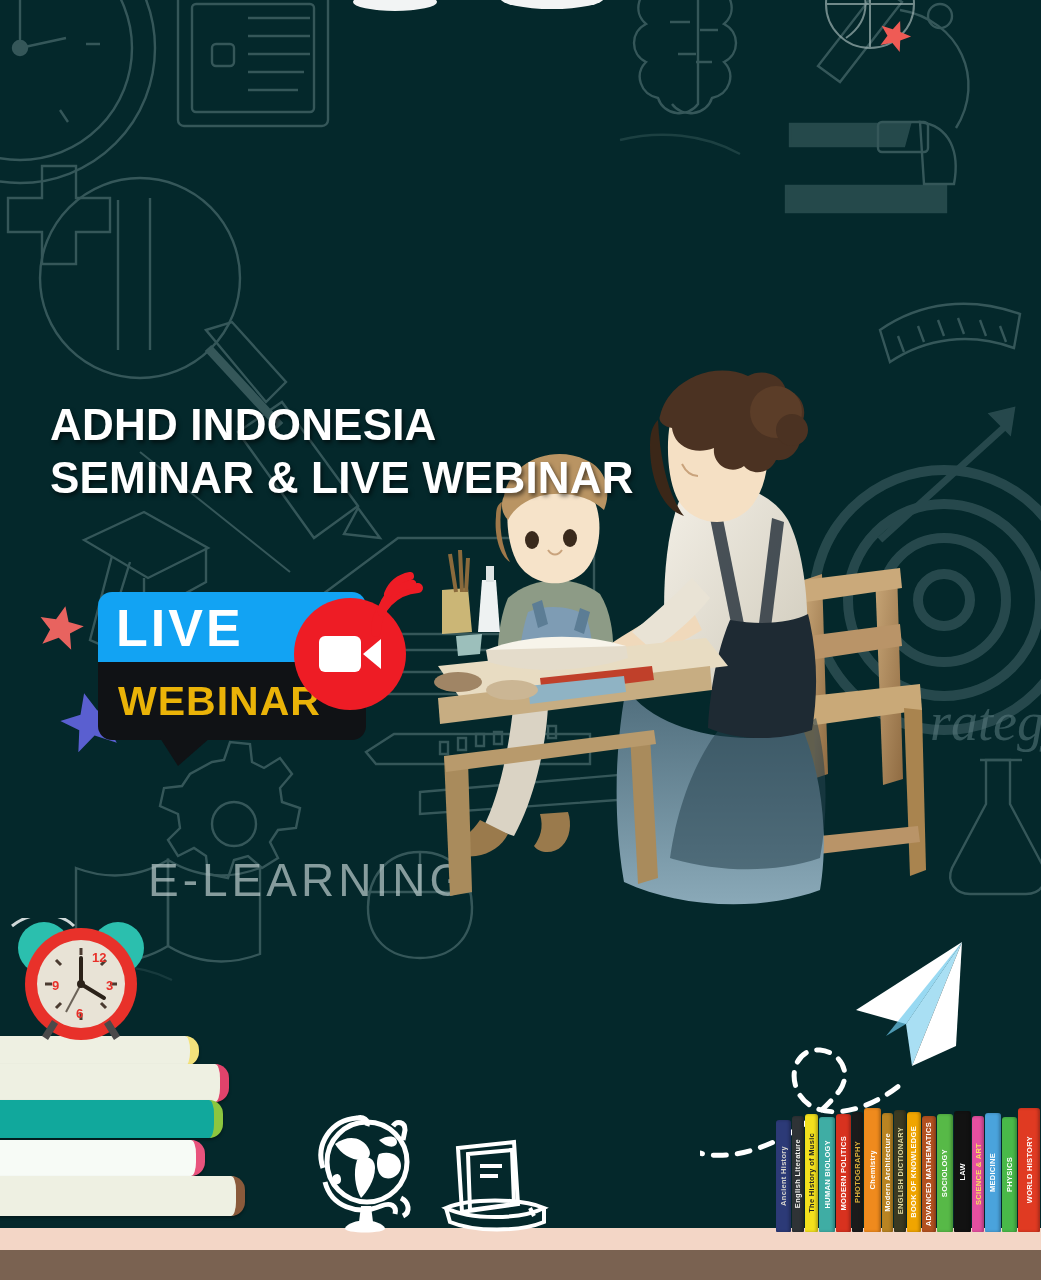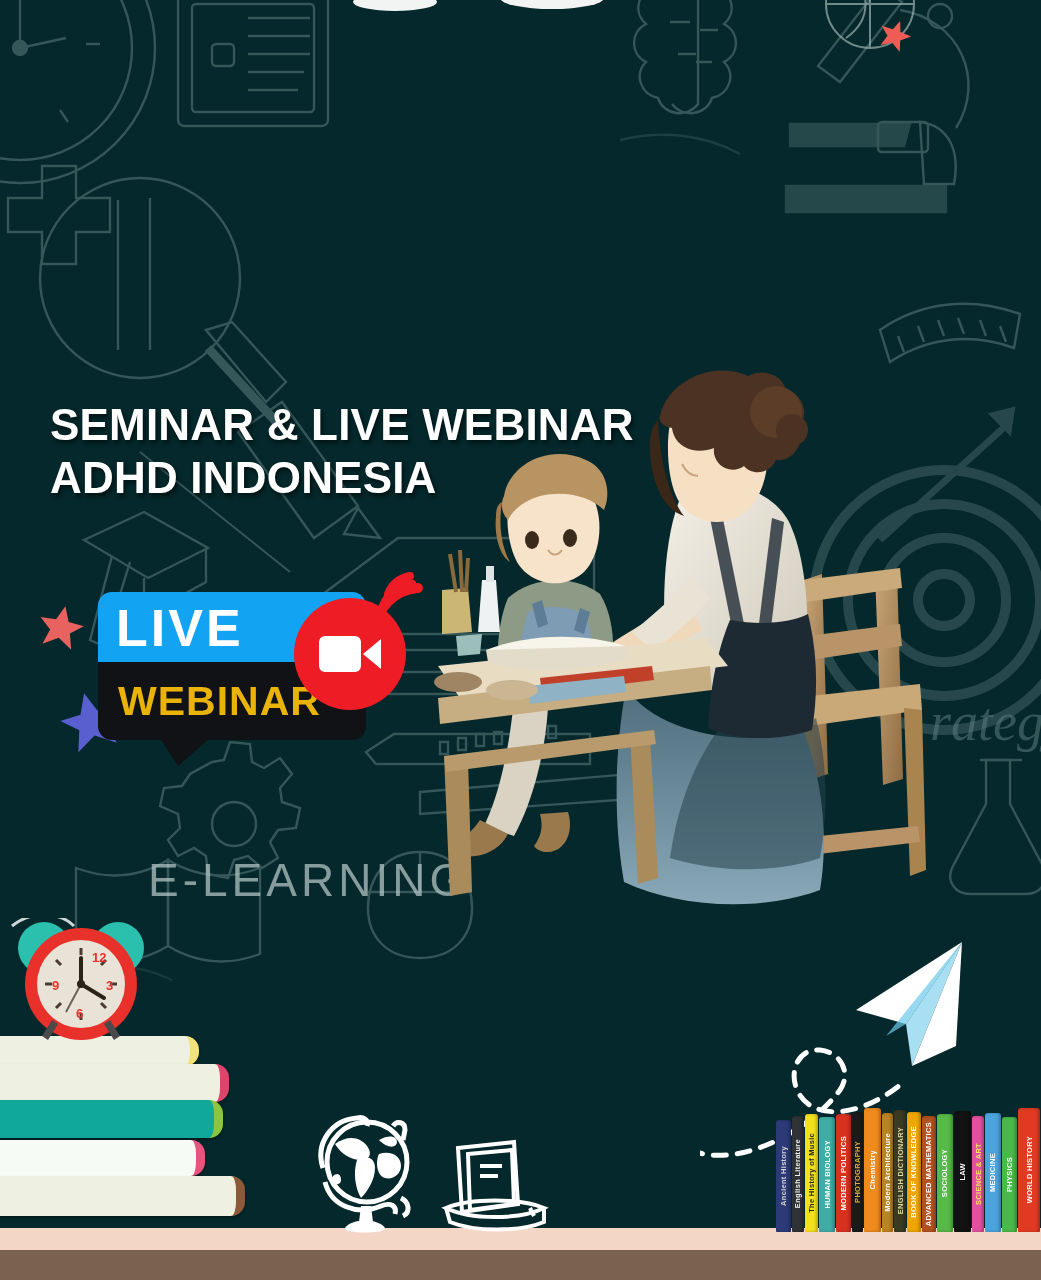--- a/index.html
+++ b/index.html
@@ -214,22 +214,22 @@
         <ellipse cx="552" cy="-2" rx="52" ry="11"></ellipse>
       </g>
       <g stroke="#9fb3b3" stroke-width="2" fill="none" opacity=".7">
         <circle cx="870" cy="4" r="44"></circle>
         <path d="M826 4 h88 M870 -40 v88 M846 -30 c26 18 26 50 0 68"></path>
       </g>
     </svg>
   </div>
 
   <div id="headline">
+    <div class="line">ADHD INDONESIA</div>
     <div class="line">SEMINAR &amp; LIVE WEBINAR</div>
-    <div class="line">ADHD INDONESIA</div>
   </div>
 
   <svg class="star" style="left:38px;top:604px;width:46px;height:46px;" viewBox="0 0 50 50">
     <path d="M25 2 L32 18 L49 19 L36 30 L41 47 L25 37 L9 47 L14 30 L1 19 L18 18 Z" fill="#e8635f" transform="rotate(12 25 25)"></path>
   </svg>
   <svg class="star" style="left:60px;top:690px;width:62px;height:62px;" viewBox="0 0 50 50">
     <path d="M25 2 L32 18 L49 19 L36 30 L41 47 L25 37 L9 47 L14 30 L1 19 L18 18 Z" fill="#5a5fd0" transform="rotate(-14 25 25)"></path>
   </svg>
   <svg class="star" style="left:878px;top:18px;width:34px;height:34px;" viewBox="0 0 50 50">
     <path d="M25 3 L31 18 L48 19 L35 30 L40 46 L25 37 L10 46 L15 30 L2 19 L19 18 Z" fill="#ef5b55" transform="rotate(20 25 25)"></path>

